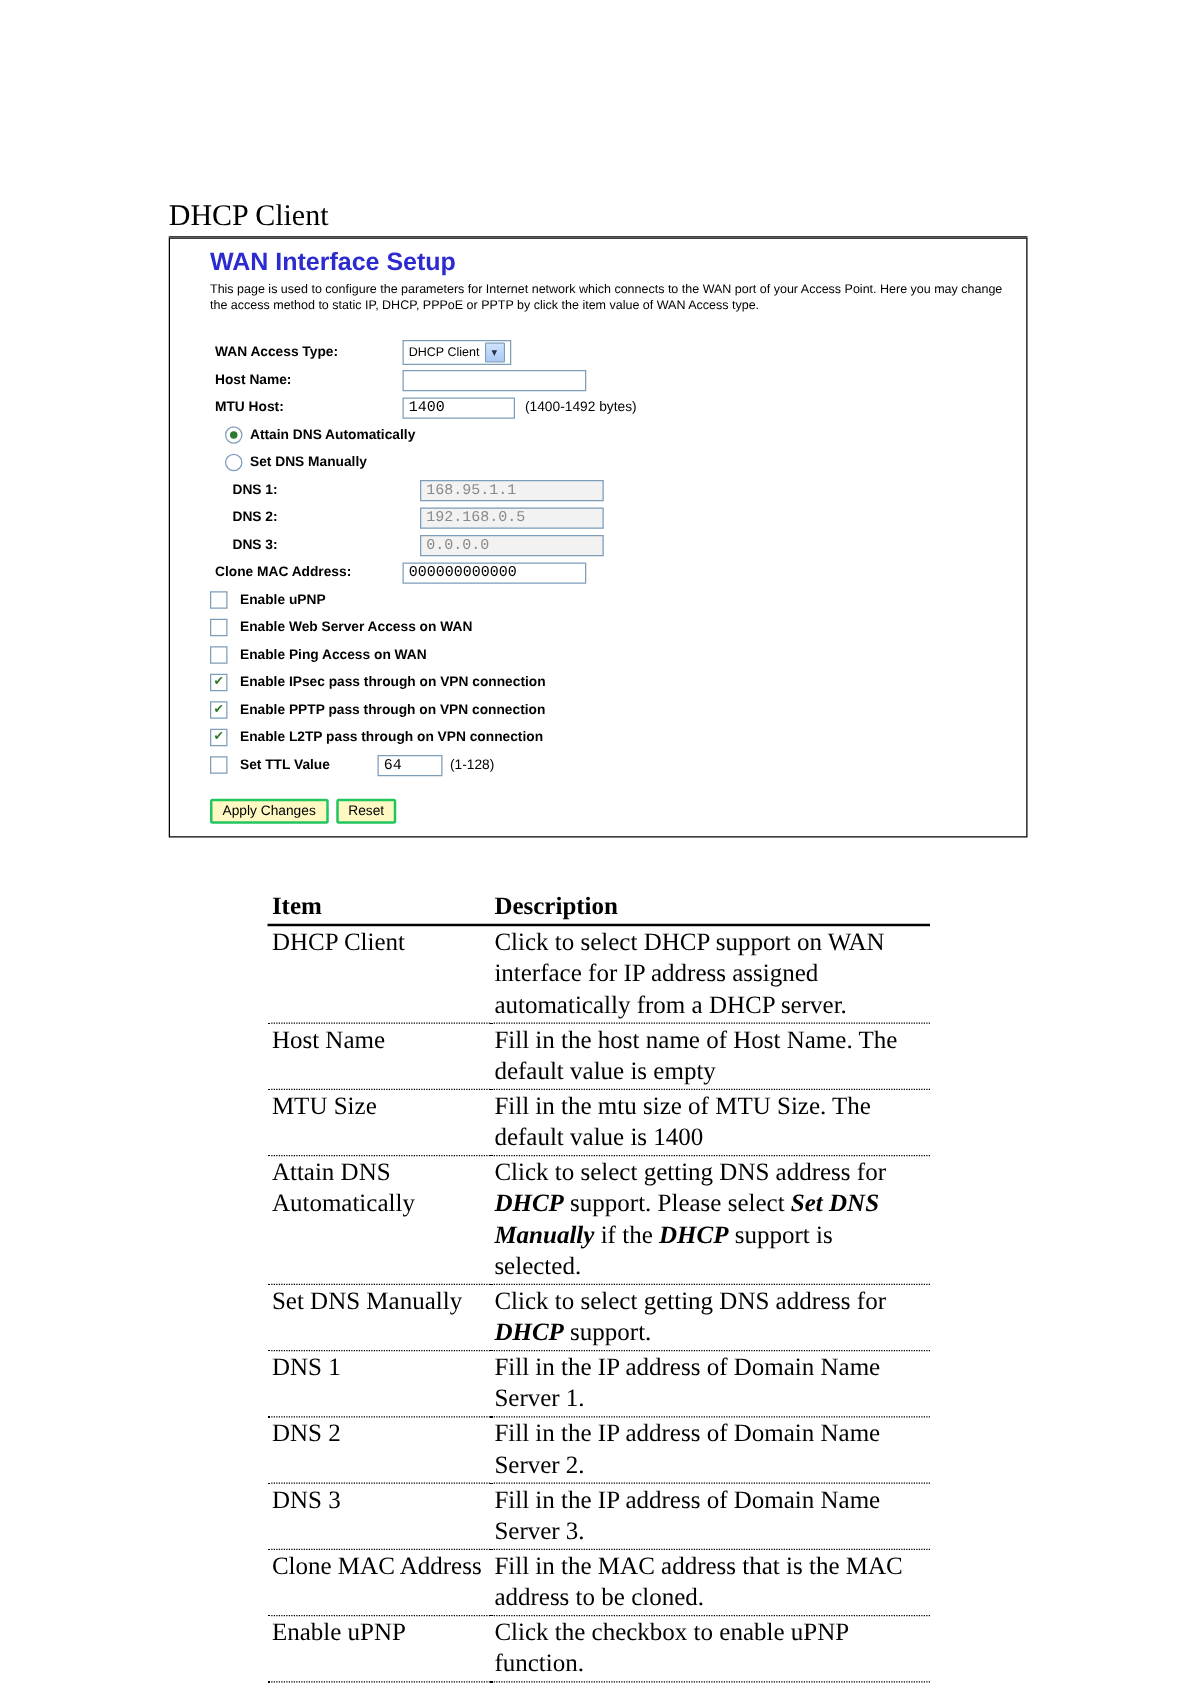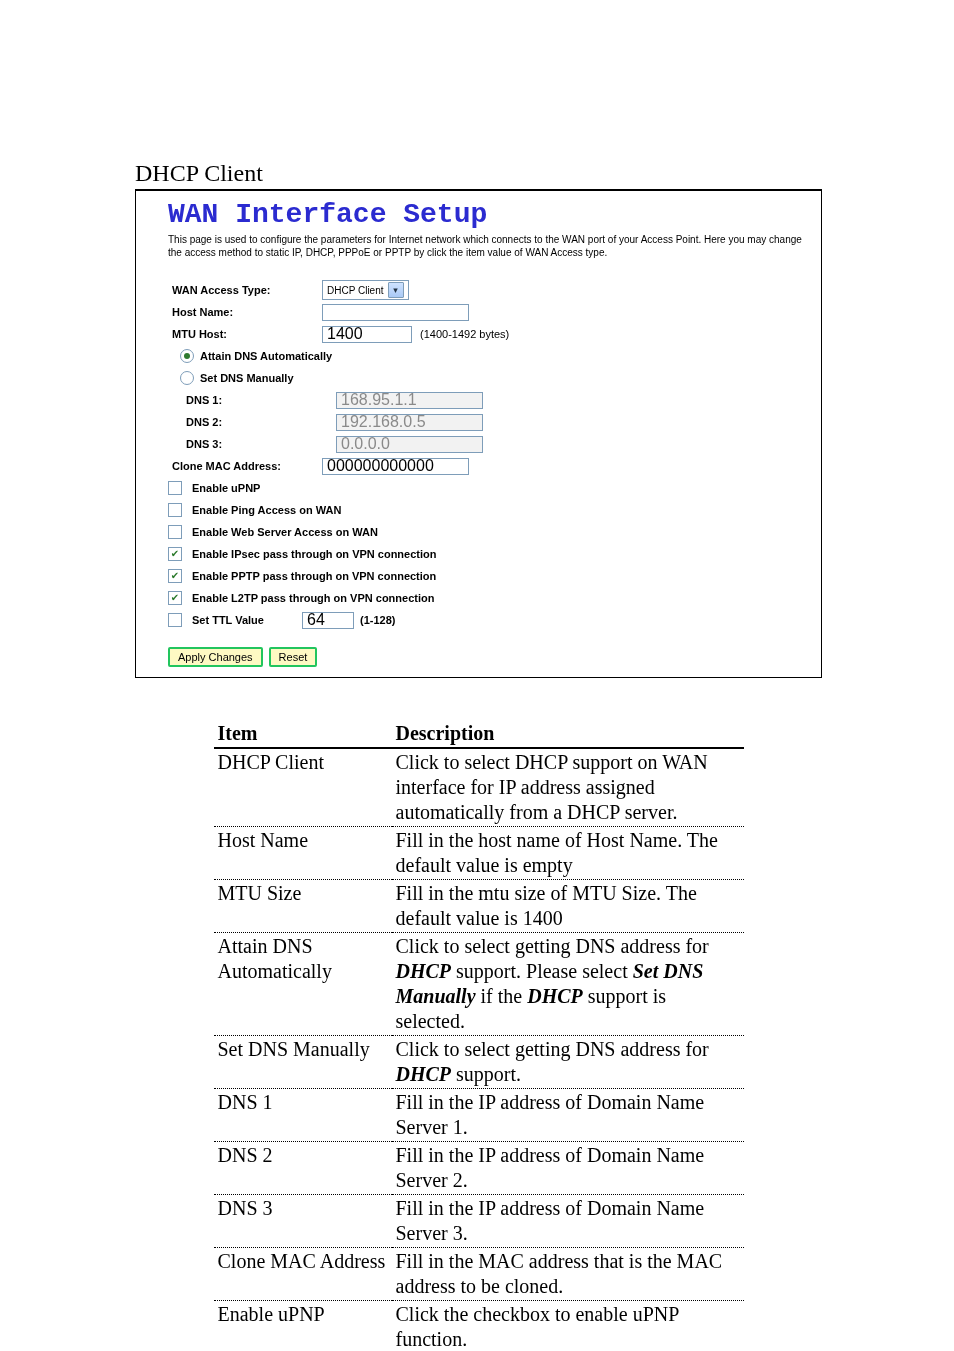--- a/index.html
+++ b/index.html
@@ -2,29 +2,29 @@
 <html><head>
 <meta charset="utf-8">
 <style>
   html,body{margin:0;padding:0;background:#fff;font-family:"Times New Roman",serif;color:#000}
   .page{width:954px;min-height:1351px;padding:160px 132px 0 135px;box-sizing:border-box;position:relative}
   .section-title{font-size:24px;font-weight:normal;margin:0 0 2px 0}
   .section-underline{border-top:1px solid #000;margin:0 0 0 0}
 
   
   .router{border:1px solid #000;padding:2px 14px 10px 32px;font-family:Verdana,Geneva,Arial,sans-serif;font-size:11px;color:#000;background:#fff}
-  .router .ui-title{color:#2b2bd0;font-family:Liberation Mono, monospace;font-size:28px;font-weight:bold;margin:6px 0 2px 0}
+  .router .ui-title{color:#2b2bd0;font-family:Liberation Sans, sans-serif;font-size:20px;font-weight:bold;margin:6px 0 2px 0}
   .router .intro{font-size:10px;line-height:1.25;margin:4px 4px 20px 0;color:#000}
   .frow{display:flex;align-items:center;margin:0 0;min-height:22px}
   .flabel{width:150px;font-weight:bold;font-size:11px;padding-left:4px}
   .flabel.sub{padding-left:18px}
   .fctrl{display:flex;align-items:center;gap:8px}
   .fselect{display:inline-flex;align-items:center;border:1px solid #7e9db9;background:#fff;height:18px;padding:0 4px;font-size:10px;color:#000}
   .fselect .chev{width:14px;height:14px;display:inline-flex;align-items:center;justify-content:center;margin-left:4px;background:linear-gradient(#cfe3ff,#a9c9f5);border:1px solid #7e9db9;border-radius:1px;font-size:9px;line-height:1;color:#234}
-  .ftext{border:1px solid #7e9db9;background:#fff;height:17px;padding:0 4px;font-size:16px;font-family:Liberation Sans, sans-serif;box-sizing:border-box}
+  .ftext{border:1px solid #7e9db9;background:#fff;height:17px;padding:0 4px;font-size:12px;font-family:Liberation Mono, monospace;box-sizing:border-box}
   .ftext.w150{width:147px}
   .ftext.w90{width:90px}
   .ftext.w40{width:52px}
   .ftext.disabled{background:#f2f2f2;color:#8a8a8a}
   .hint{font-size:11px;color:#000}
   .radio{width:12px;height:12px;border:1px solid #7e9db9;border-radius:50%;display:inline-flex;align-items:center;justify-content:center;margin-right:6px;background:#fff;flex:0 0 auto}
   .radio .dot{width:6px;height:6px;border-radius:50%;background:#2f7a2f}
   .check{width:12px;height:12px;border:1px solid #7e9db9;display:inline-flex;align-items:center;justify-content:center;margin-right:10px;background:#fff;flex:0 0 auto;font-size:10px;line-height:1;color:#2b7a2b}
   .opt{font-weight:bold;font-size:11px}
   .actions{margin-top:16px;display:flex;gap:6px}
@@ -115,43 +115,43 @@
           <input class="ftext w150" value="000000000000" style="">
         </div>
     </div>
 
     <div class="frow">
       <span class="check"></span>
       <span class="opt">Enable uPNP</span>
     </div>
     <div class="frow">
       <span class="check"></span>
+      <span class="opt">Enable Web Server Access on WAN</span>
+    </div>
+    <div class="frow">
+      <span class="check"></span>
       <span class="opt">Enable Ping Access on WAN</span>
-    </div>
-    <div class="frow">
-      <span class="check"></span>
-      <span class="opt">Enable Web Server Access on WAN</span>
     </div>
     <div class="frow">
       <span class="check">✔</span>
       <span class="opt">Enable IPsec pass through on VPN connection</span>
     </div>
     <div class="frow">
       <span class="check">✔</span>
       <span class="opt">Enable PPTP pass through on VPN connection</span>
     </div>
     <div class="frow">
       <span class="check">✔</span>
       <span class="opt">Enable L2TP pass through on VPN connection</span>
     </div>
     <div class="frow">
       <span class="check"></span>
       <span class="opt" style="width:110px">Set TTL Value</span>
       <input class="ftext w40" value="64" style="">
-      <span class="hint" style="margin-left:6px;font-weight:bold">(1-128)</span>
+      <span class="hint" style="margin-left:6px;font-weight:normal">(1-128)</span>
     </div>
 
     <div class="actions">
       <span class="btn">Apply Changes</span>
       <span class="btn">Reset</span>
     </div>
   </div>
 
   <div class="desc-wrap">
     <table class="desc">

